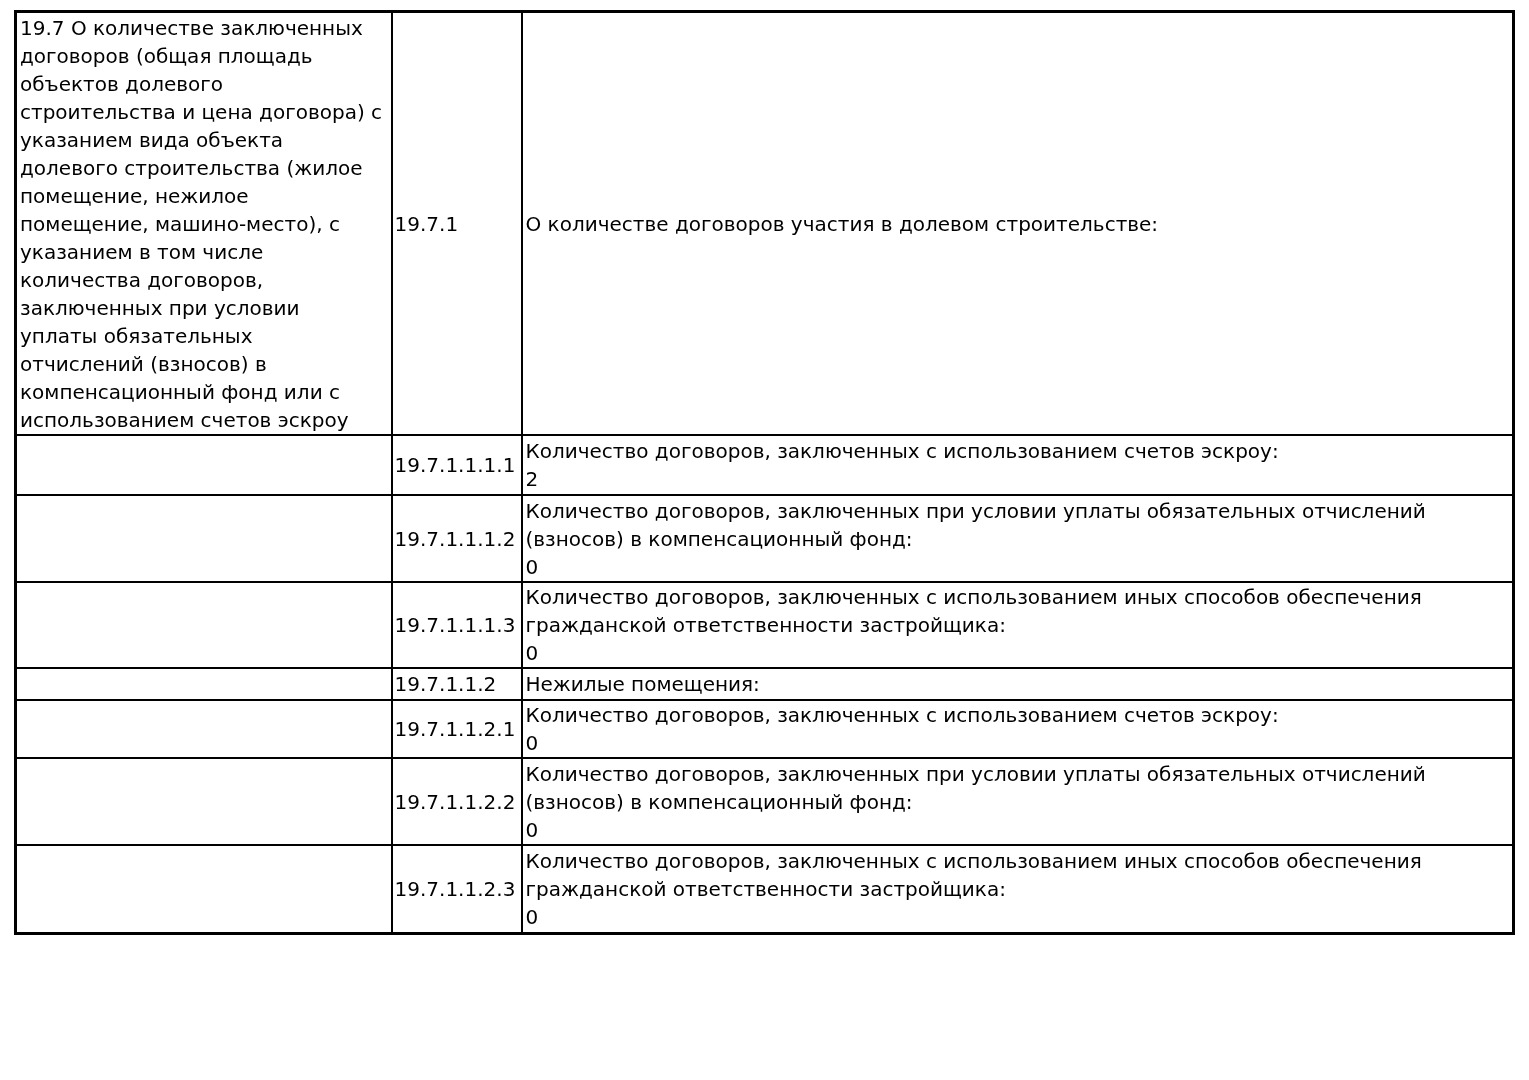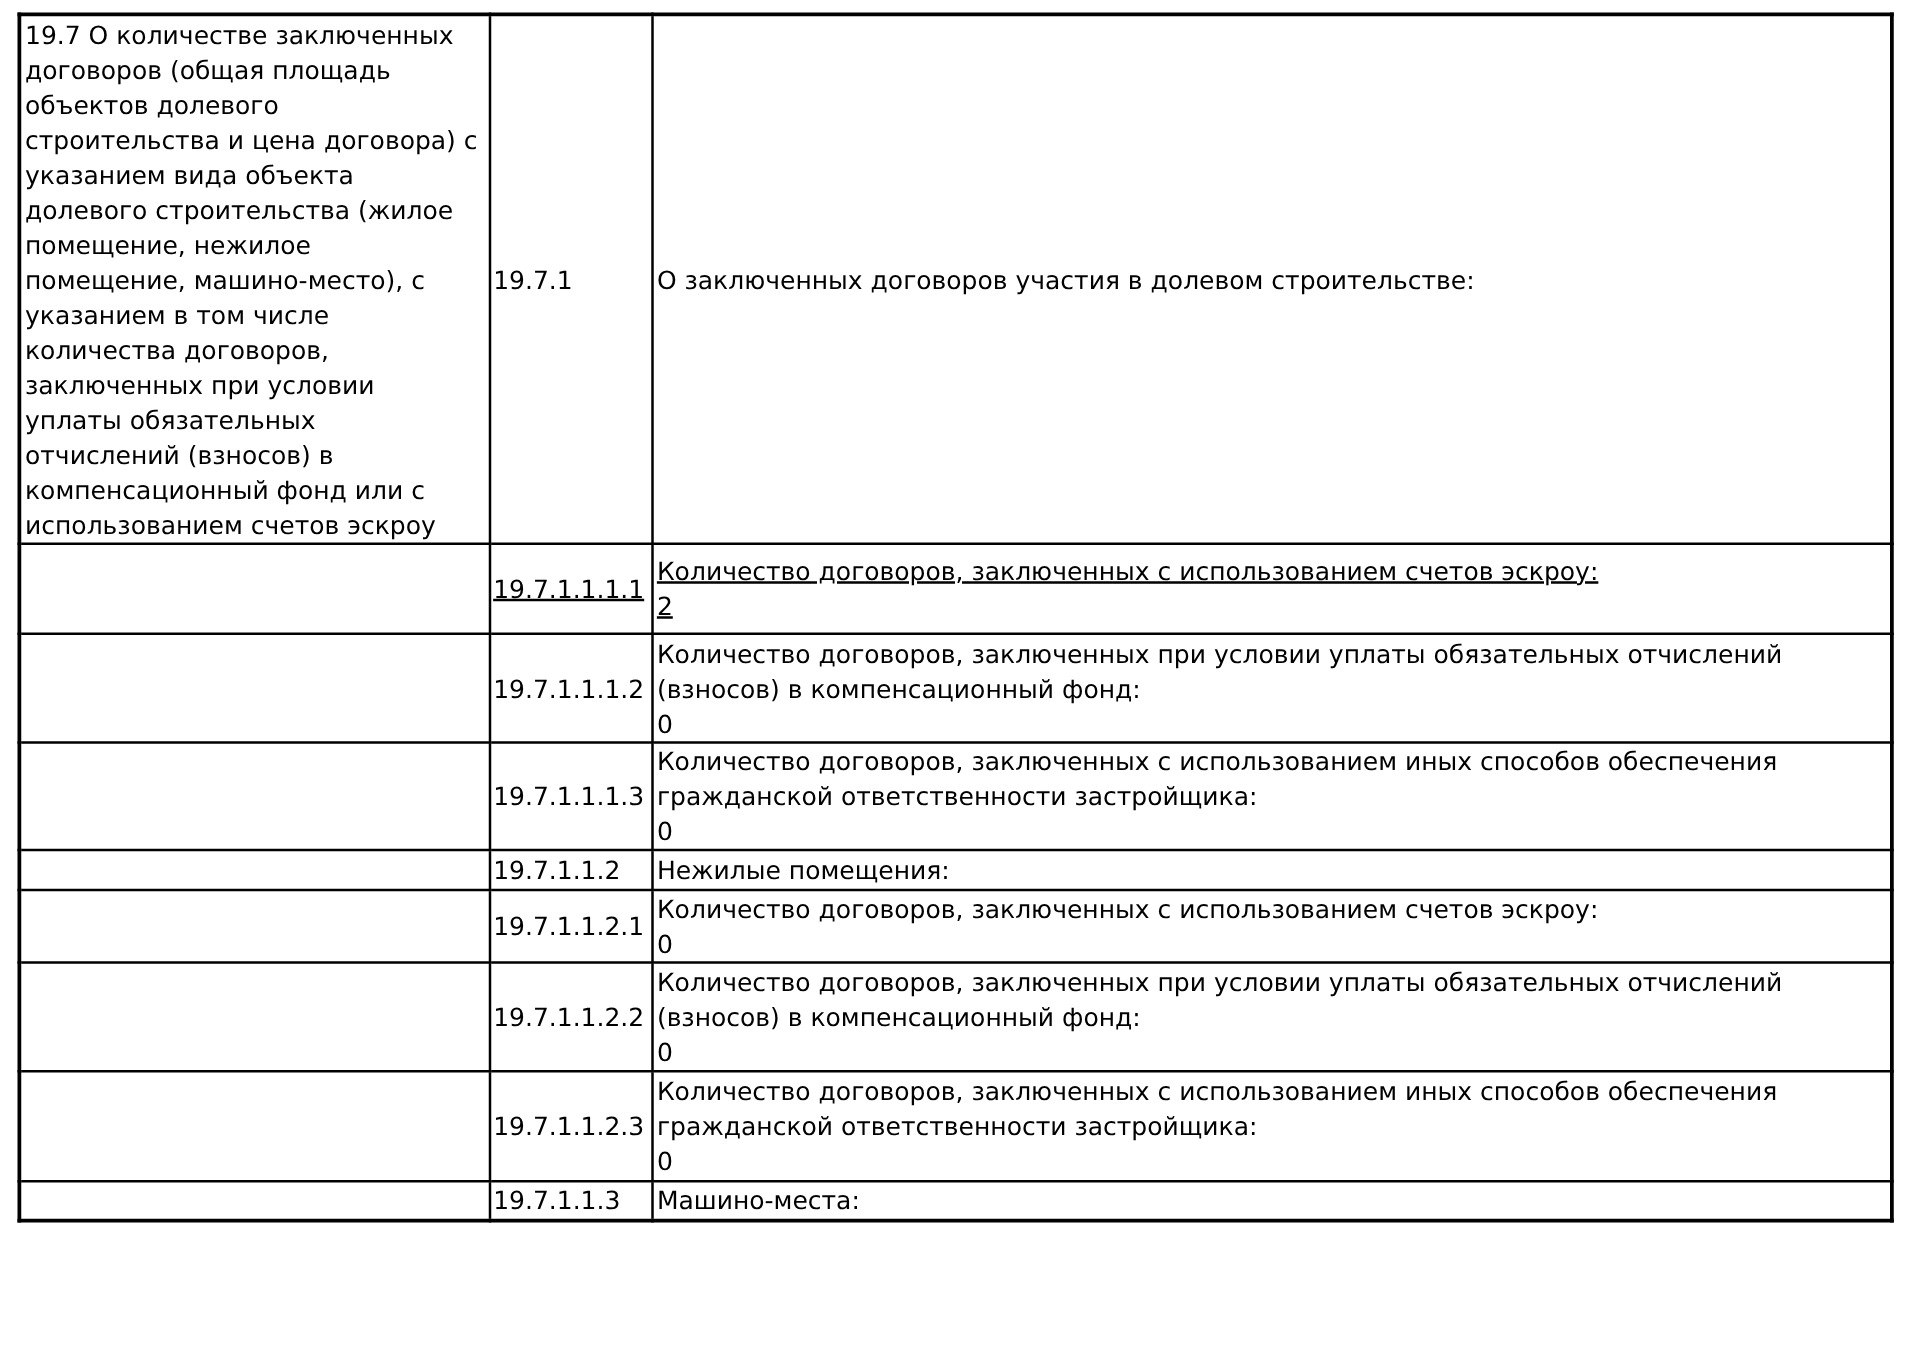--- a/index.html
+++ b/index.html
@@ -39,21 +39,21 @@
     line-height: 28px;
     white-space: pre-line;
     word-wrap: break-word;
   }
   .c1 .cell { padding: 1px 2px 0 3px; }
   .c2 .cell { padding: 0 1px 0 2px; }
   .c3 .cell { padding: 0 4px 0 3px; }
   tr.r0  { height: 420px; }
   tr.r1  { height: 30px; }
   tr.r2  { height: 33px; }
-  tr.r3  { height: 72px; text-decoration: underline; }
+  tr.r3  { height: 60px; }
   tr.r4  { height: 87px; }
   tr.r5  { height: 86px; }
   tr.r6  { height: 32px; }
   tr.r7  { height: 55px; }
   tr.r8  { height: 87px; }
   tr.r9  { height: 88px; }
   tr.r10 { height: 31px; }
 </style>
 </head>
 <body>
@@ -81,21 +81,21 @@
 заключенных при условии
 уплаты обязательных
 отчислений (взносов) в
 компенсационный фонд или с
 использованием счетов эскроу</div>
         </td>
         <td class="c2">
           <div class="cell">19.7.1</div>
         </td>
         <td class="c3">
-          <div class="cell">О заключенных договоров участия в долевом строительстве:</div>
+          <div class="cell">О количестве договоров участия в долевом строительстве:</div>
           <div class="cell"></div>
         </td>
       </tr>
       <tr class="r3">
         <td class="c1">
             <div class="cell"></div>
           </td>
         <td class="c2">
           <div class="cell">19.7.1.1.1.1</div>
         </td>
@@ -173,27 +173,15 @@
           </td>
         <td class="c2">
           <div class="cell">19.7.1.1.2.3</div>
         </td>
         <td class="c3">
           <div class="cell">Количество договоров, заключенных с использованием иных способов обеспечения
 гражданской ответственности застройщика:</div>
           <div class="cell">0</div>
         </td>
       </tr>
-      <tr class="r10">
-        <td class="c1">
-            <div class="cell"></div>
-          </td>
-        <td class="c2">
-          <div class="cell">19.7.1.1.3</div>
-        </td>
-        <td class="c3">
-          <div class="cell">Машино-места:</div>
-          <div class="cell"></div>
-        </td>
-      </tr>
     </tbody>
   </table>
 </div>
 
 </body></html>

